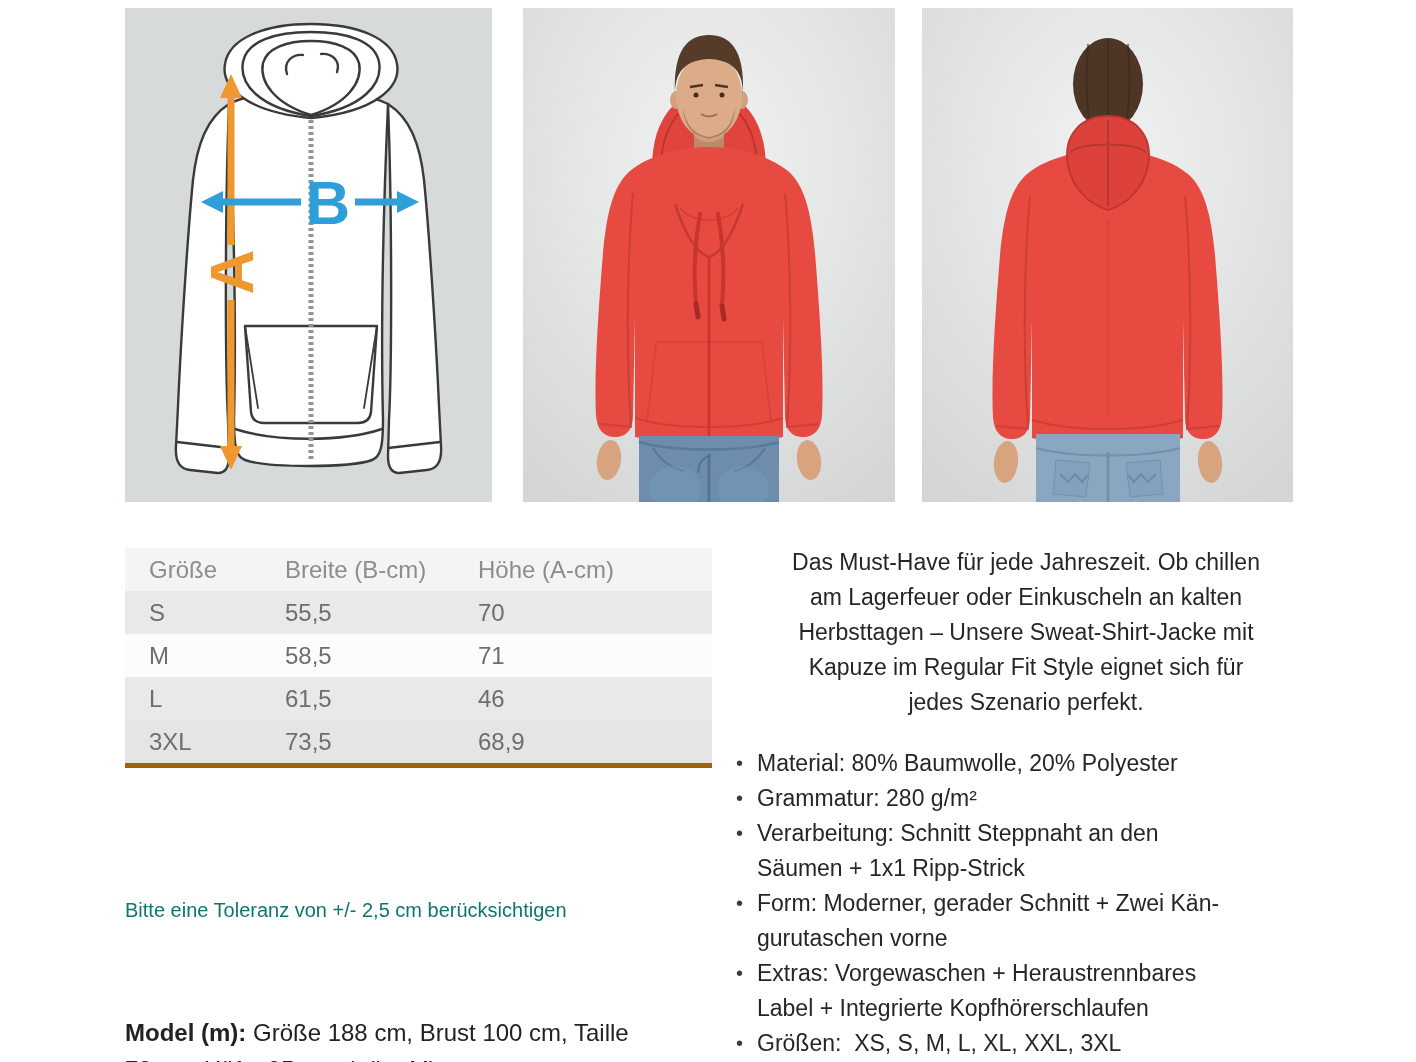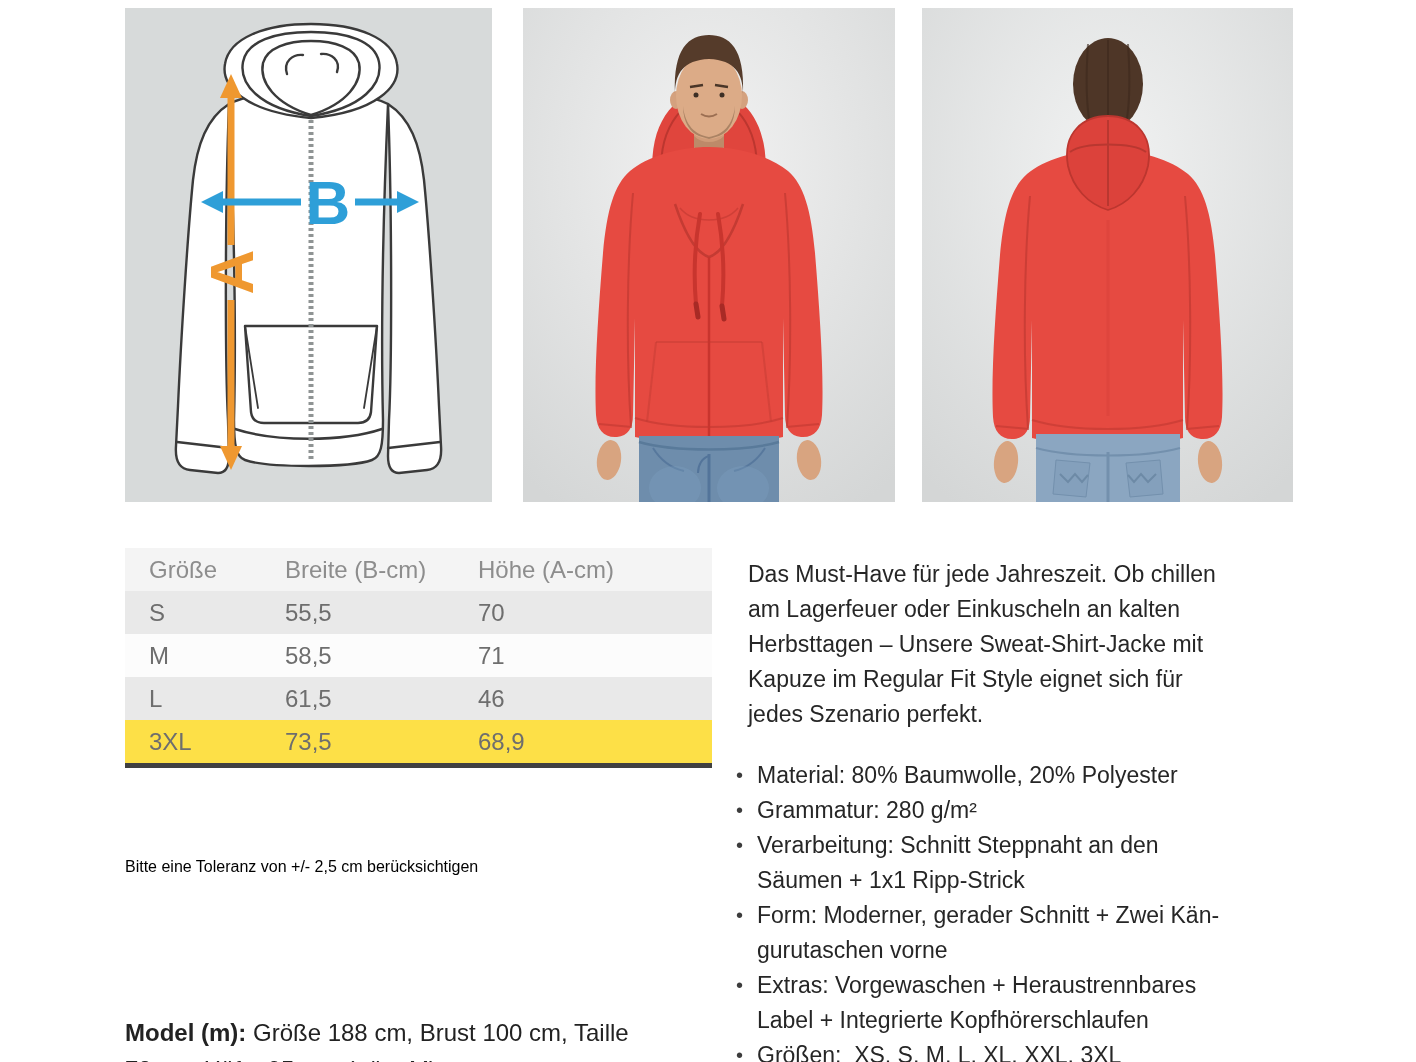--- a/index.html
+++ b/index.html
@@ -7,47 +7,47 @@
     position:relative;width:1416px;height:1062px;background:#ffffff;
     font-family:"Liberation Sans",sans-serif;overflow:hidden;
   }
   .panel{position:absolute;top:8px;height:494px;}
   .panel svg{display:block;}
   .panel-diagram{left:125px;width:367px;}
   .panel-front{left:523px;width:372px;}
   .panel-back{left:922px;width:371px;}
 
   
-  .size-table-wrap{position:absolute;left:125px;top:548px;width:587px;border-bottom:5px solid #404040;}
+  .size-table-wrap{position:absolute;left:125px;top:548px;width:587px;border-bottom:5px solid #a16207;}
   table.size-table{border-collapse:collapse;table-layout:fixed;width:587px;font-size:24px;}
   table.size-table th,table.size-table td{
     height:43px;padding:0;text-align:left;font-weight:400;vertical-align:middle;
   }
   table.size-table th{background:#f4f4f4;color:#8d8d8d;}
   table.size-table td{color:#6e6e6e;}
   table.size-table th:first-child,table.size-table td:first-child{padding-left:24px;}
   tbody tr:nth-child(odd) td{background:#e9e9e9;}
   tbody tr:nth-child(even) td{background:#fcfcfc;}
-  tbody tr:last-child td{background:#fde047;}
+  tbody tr:last-child td{background:#e5e5e5;}
 
   .tolerance{
-    position:absolute;left:125px;top:858px;width:620px;
-    font-size:16px;color:#000000;
+    position:absolute;left:125px;top:899px;width:620px;
+    font-size:20px;color:#0f766e;
   }
   .model-info{
     position:absolute;left:125px;top:990px;width:560px;
     font-size:24px;line-height:37px;color:#222222;white-space:pre-line;
   }
   .model-info .model-label{font-weight:700;margin-top:35px;}
 
   .description{
     position:absolute;left:736px;top:545px;width:580px;
     font-size:23px;line-height:35px;color:#262626;
   }
-  .description p{margin:12px;white-space:pre-line;}
+  .description p{margin:0;white-space:pre-line;text-align:center;}
   ul.feature-list{list-style:none;margin:26px 0 0 0;padding:0;}
   ul.feature-list li{display:flex;align-items:flex-start;}
   ul.feature-list .bullet{flex:0 0 21px;font-size:20px;line-height:35px;color:#3c3c3c;}
   ul.feature-list .feature-text{flex:1;white-space:pre-line;}
 </style>
 </head>
 <body>
 
 <div class="page">
 

